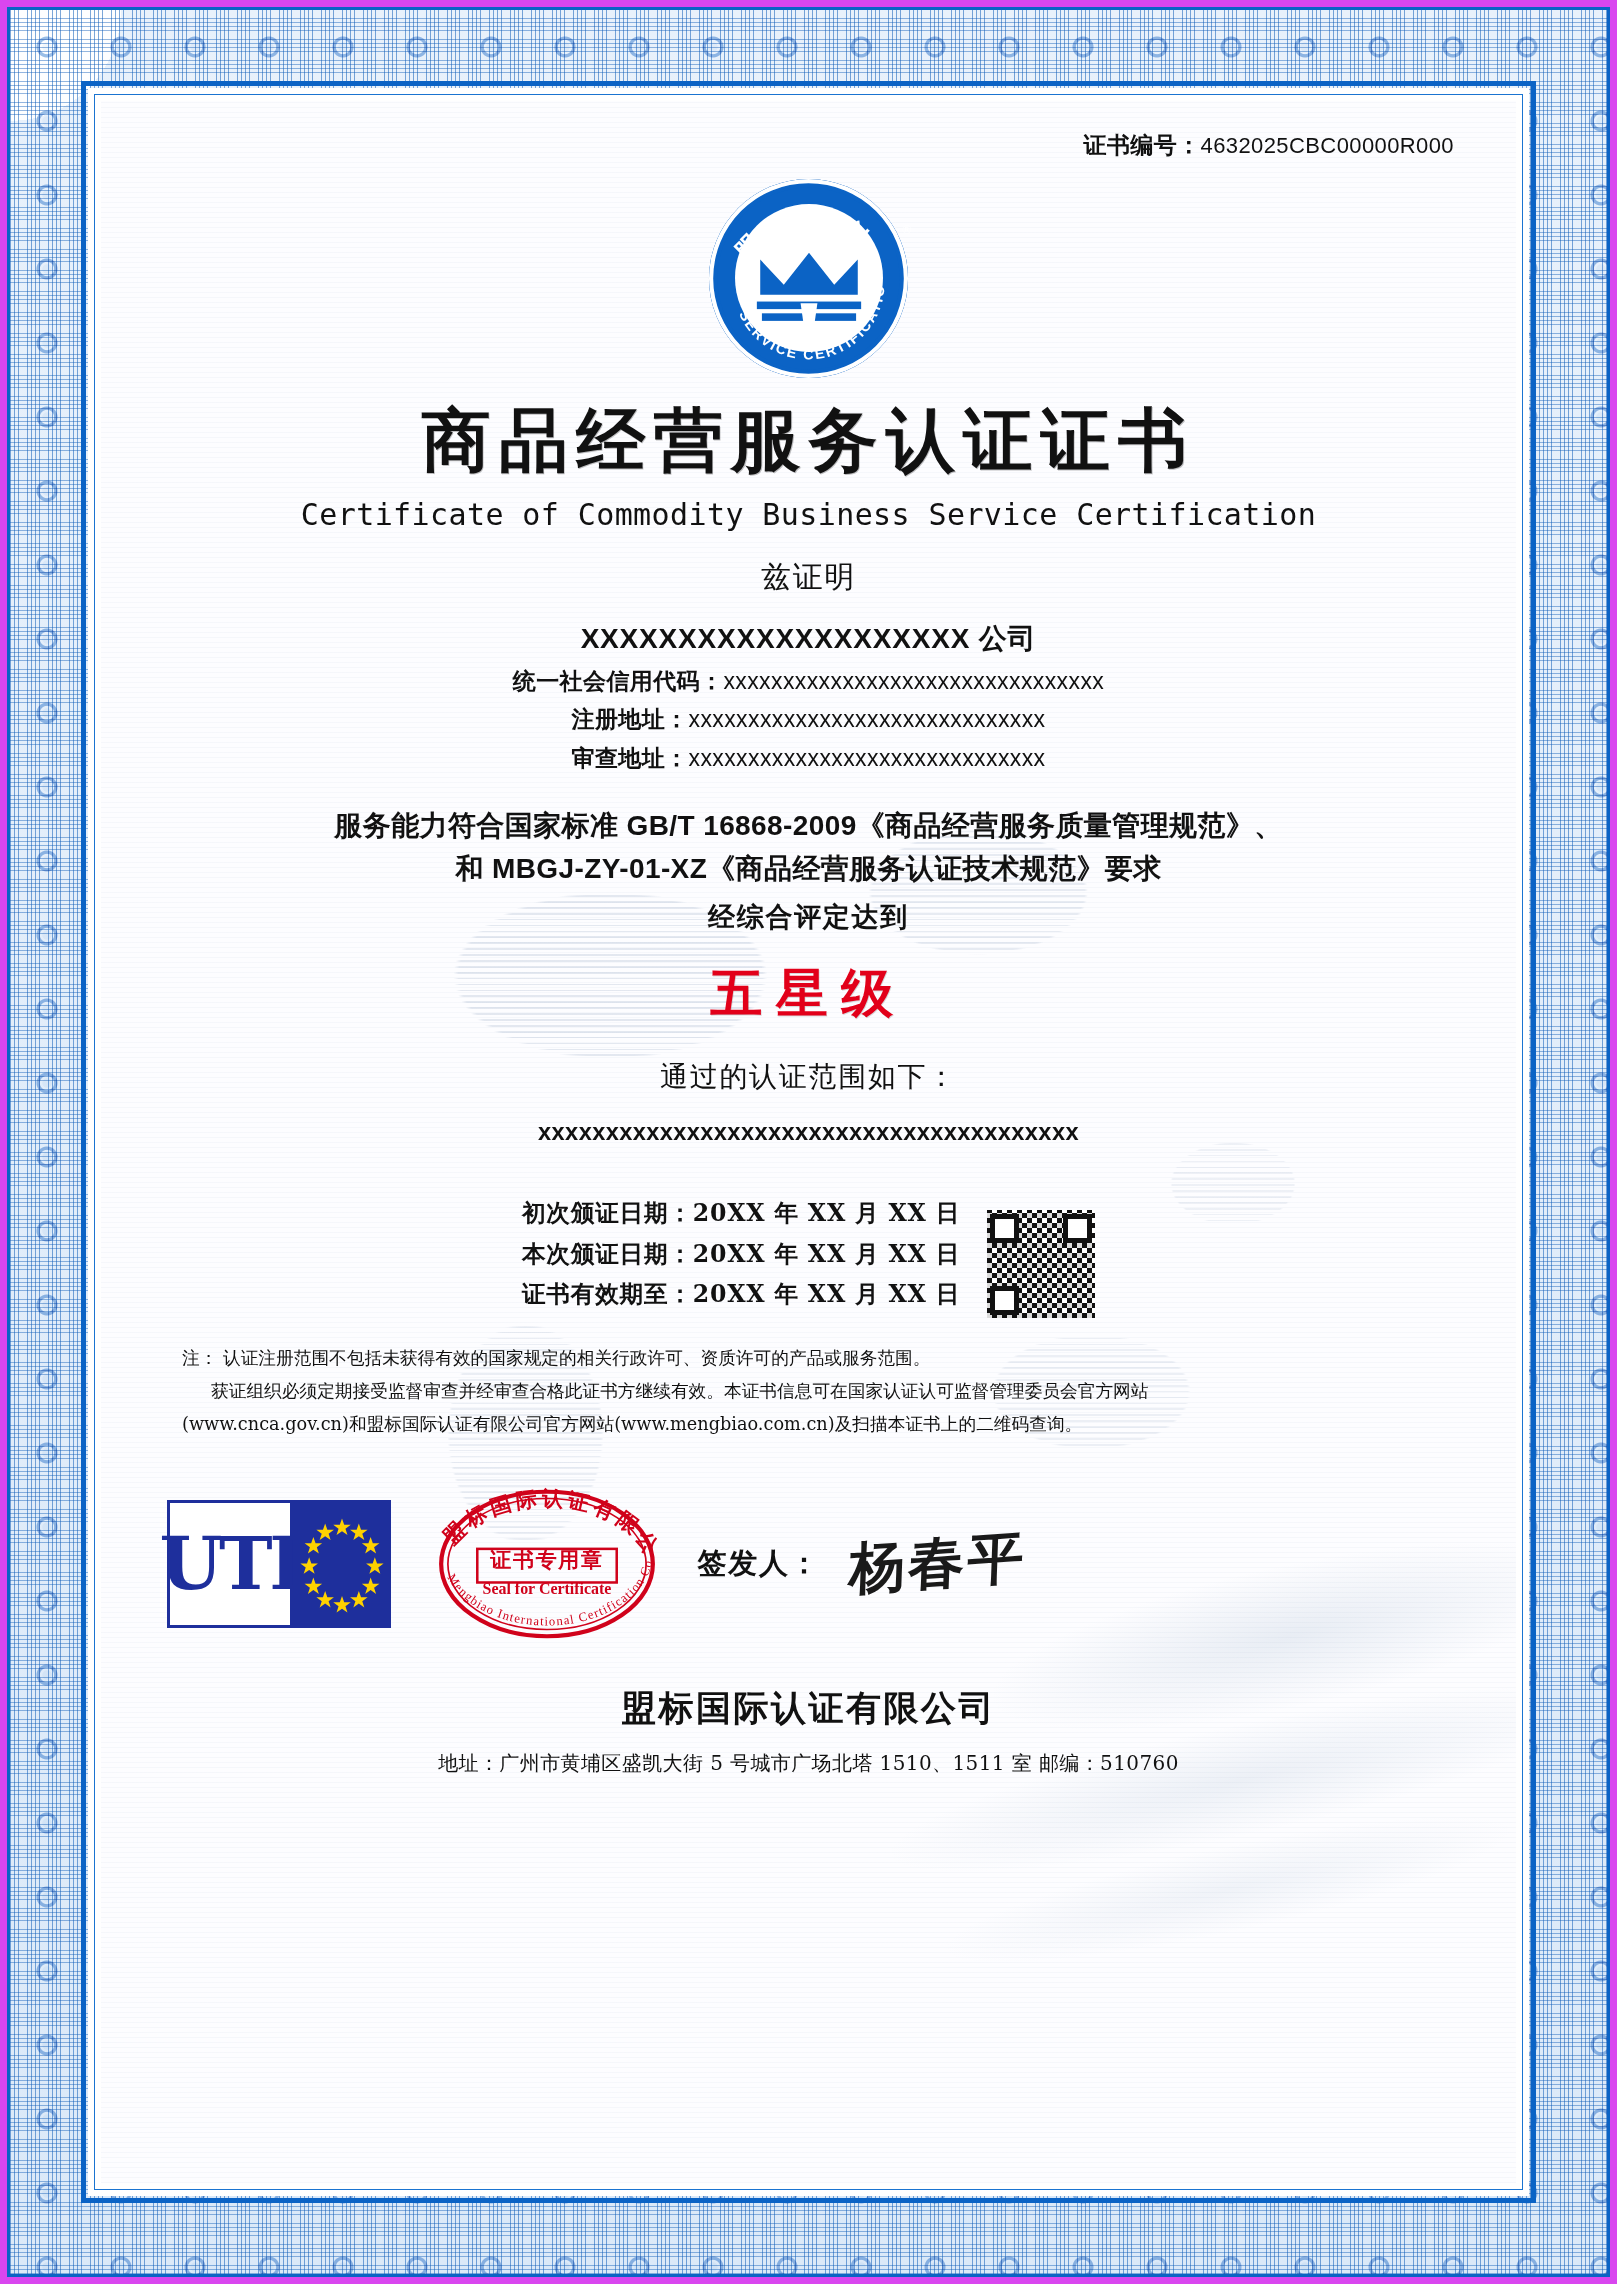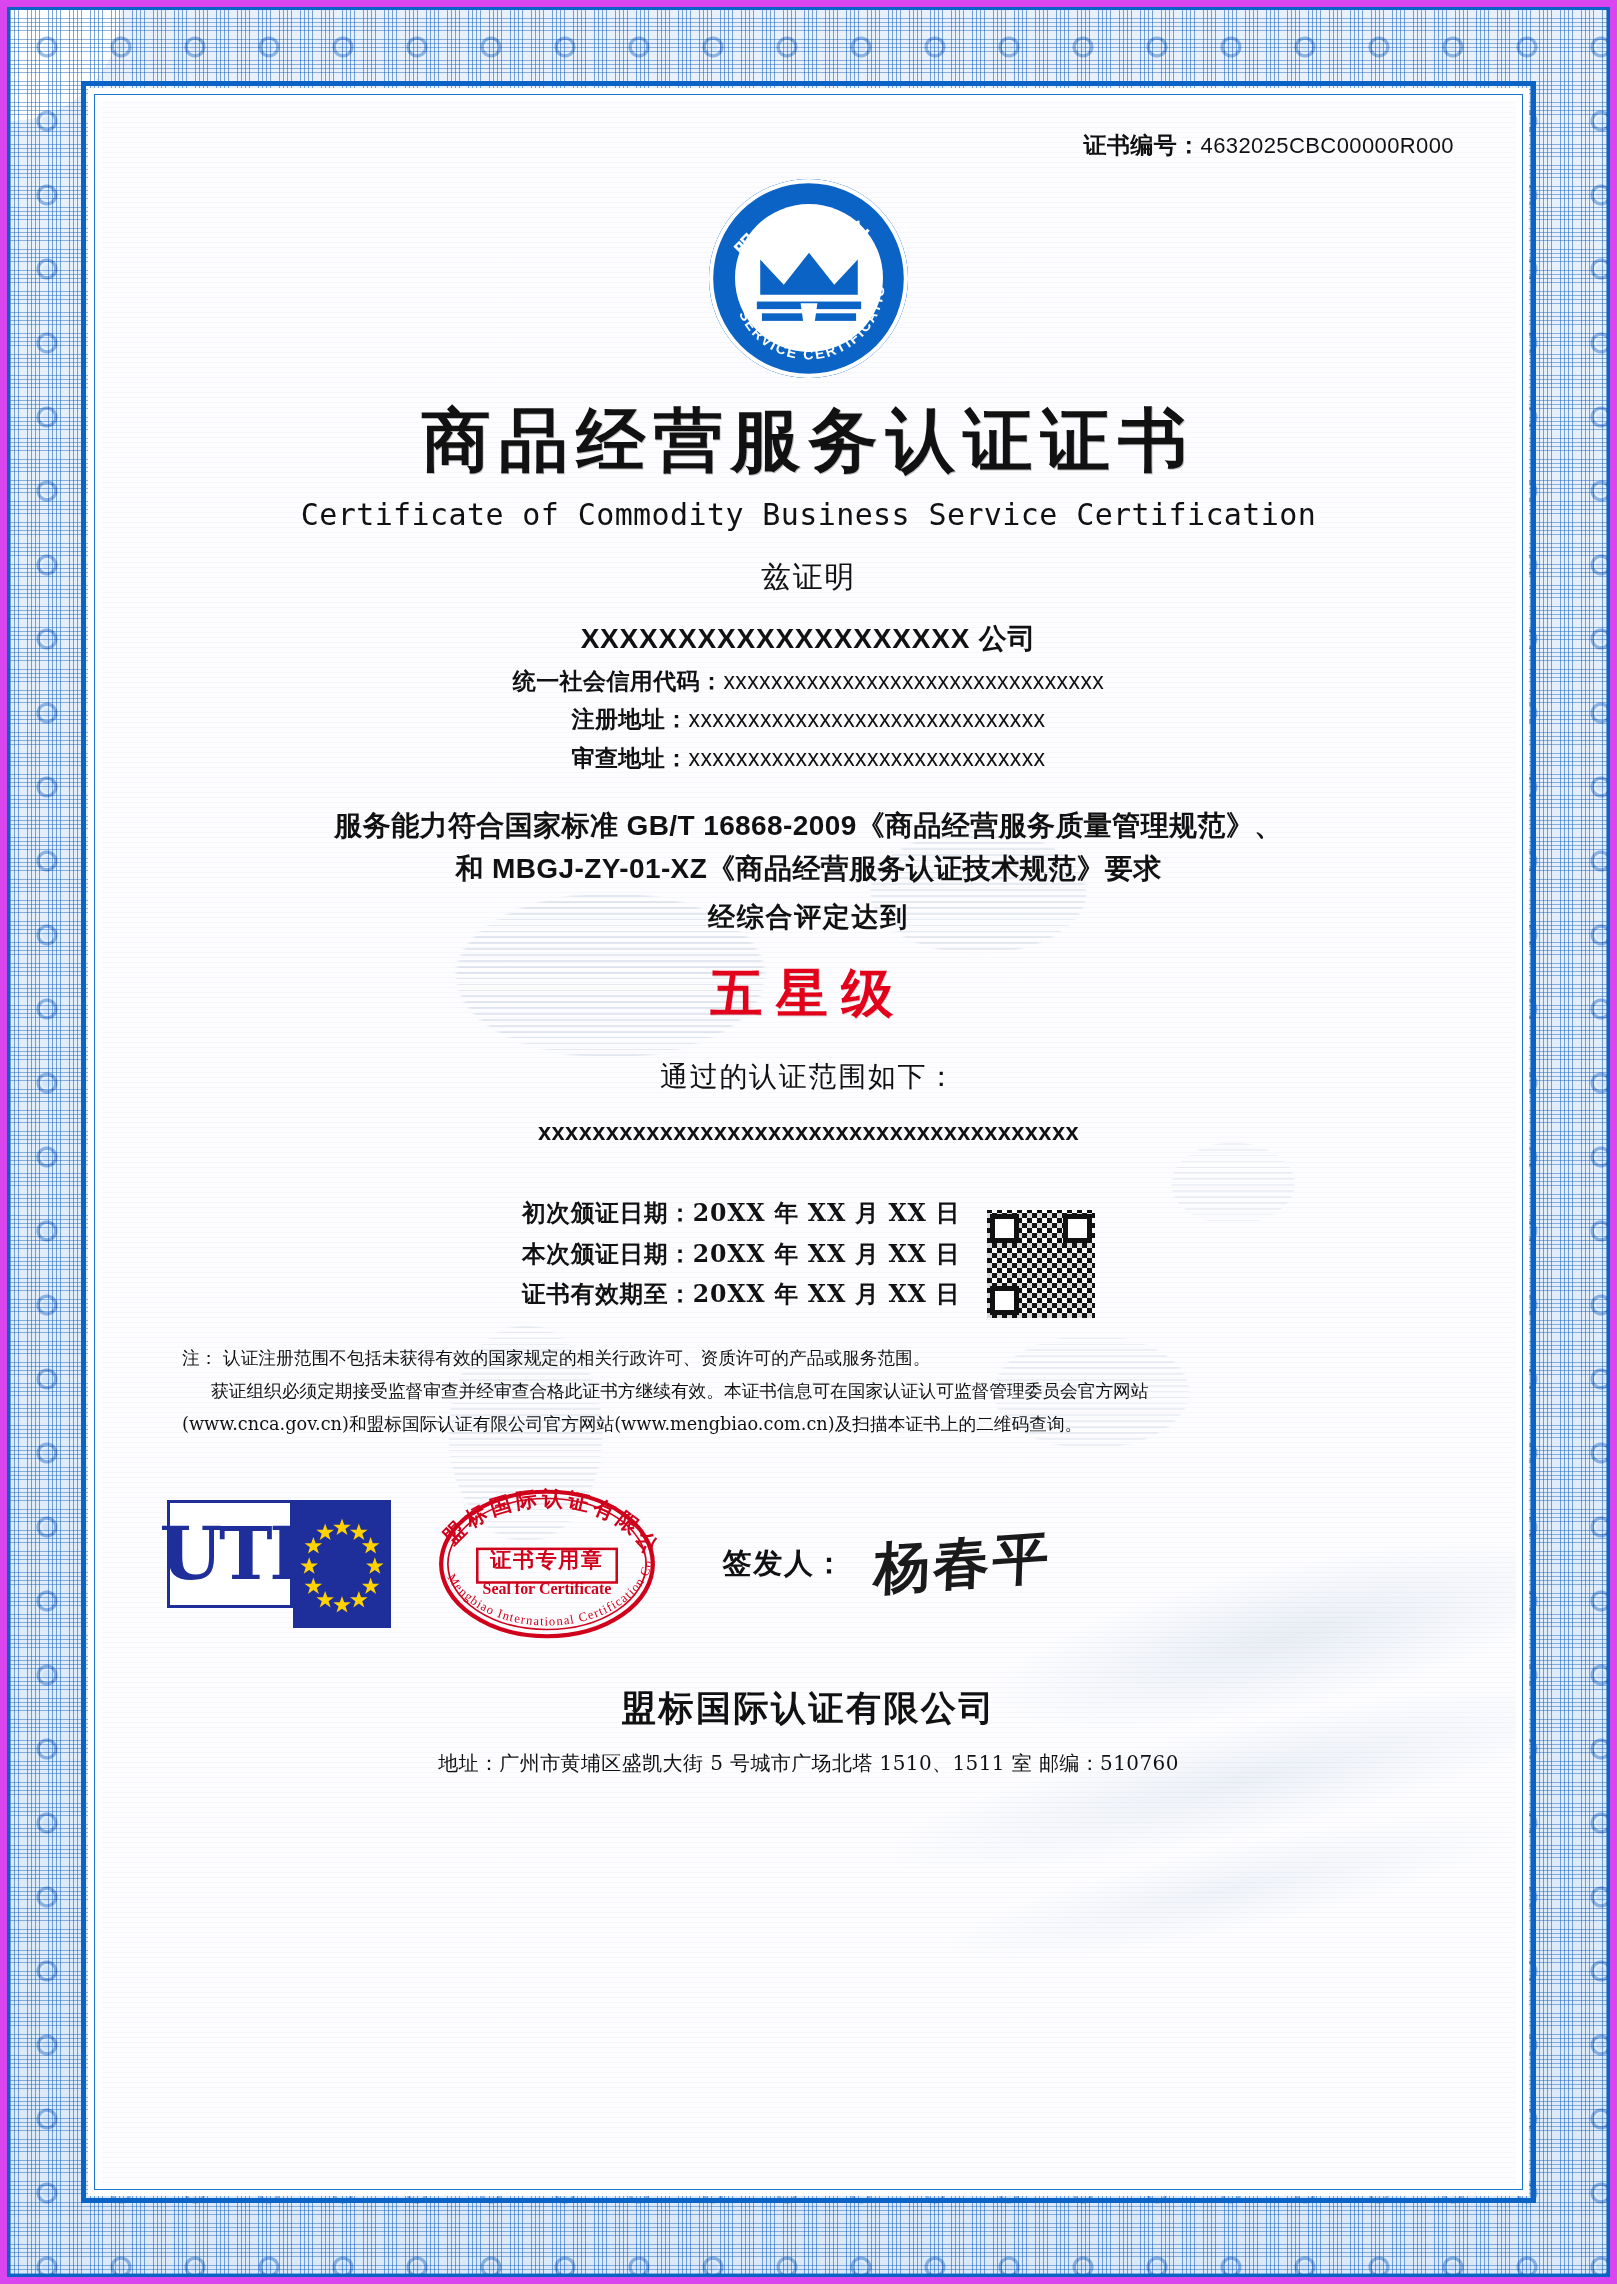--- a/index.html
+++ b/index.html
@@ -364,21 +364,21 @@
   }
   .uti-mark {
     width: 224px;
     height: 128px;
     display: flex;
     border: 0;
     flex: none;
   }
   .uti-left {
     width: 126px;
-    height: 108px;
+    height: 128px;
     background: #ffffff;
     border: 3.4px solid #1e2f9c;
     box-sizing: border-box;
     display: flex;
     align-items: center;
     justify-content: center;
     font-family: "DejaVu Serif", serif;
     font-weight: 700;
     font-size: 72px;
     color: #1e2f9c;
@@ -400,21 +400,20 @@
     margin-left: 5px;
   }
   .seal svg { position: absolute; inset: 0; }
 
   .sign-label {
     font-family: "DejaVu Serif", serif;
     font-weight: 700;
     font-size: 29px;
     color: #111;
     letter-spacing: 1.7px;
-    margin-left: 25px;
     flex: none;
   }
   .signature {
     font-family: "DejaVu Serif", serif;
     font-size: 56px;
     color: #1a1a1a;
     transform: rotate(-4deg) skewX(-6deg);
     font-weight: 700;
     letter-spacing: 3.4px;
     white-space: nowrap;

